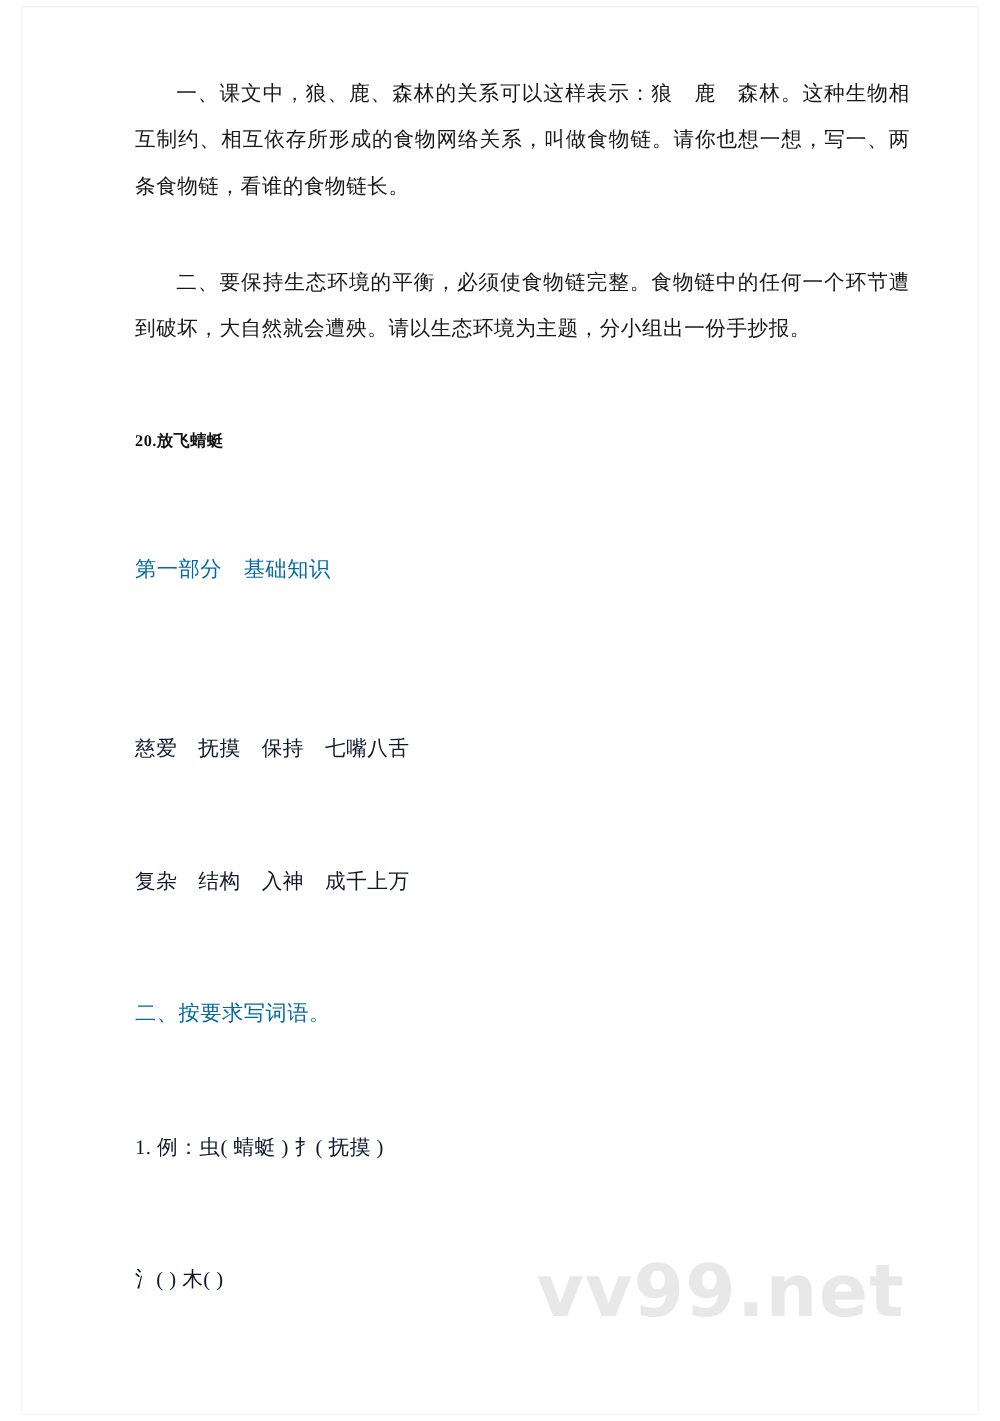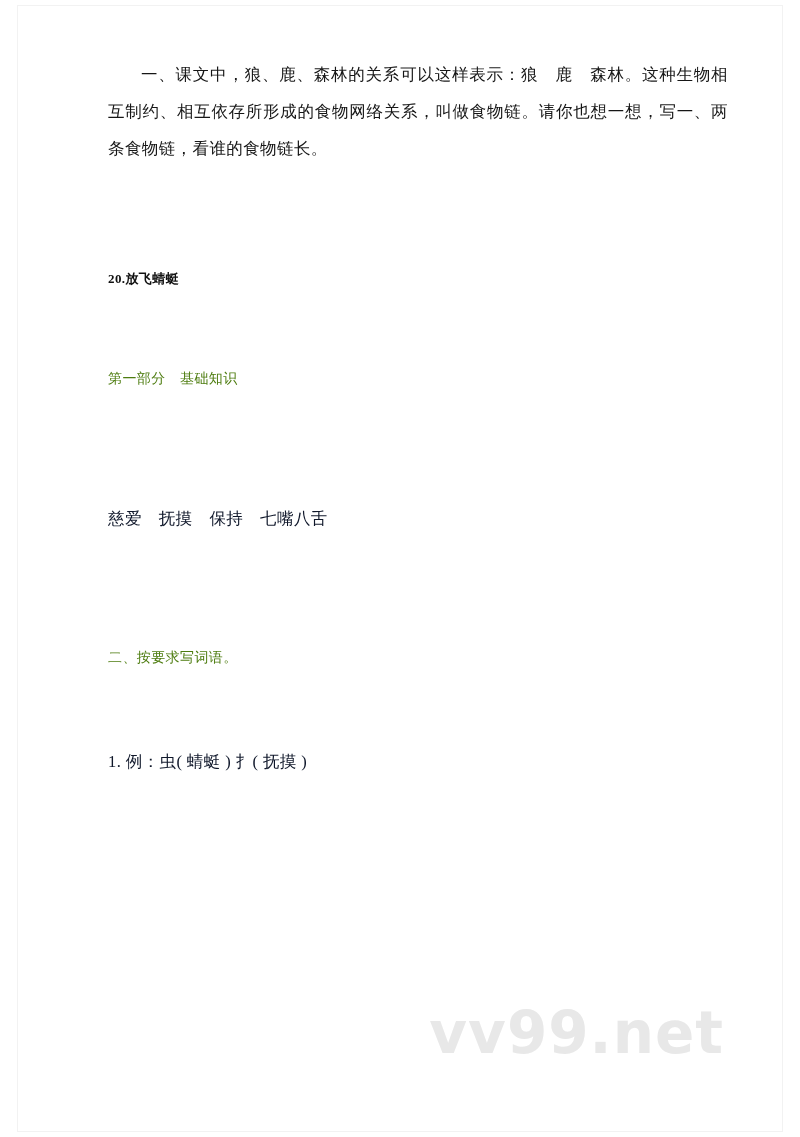--- a/index.html
+++ b/index.html
@@ -36,24 +36,24 @@
     line-height: 37px;
     letter-spacing: 0.4px;
     text-align: justify;
     margin: 0 0 0 0;
     color: #161616;
   }
   .indent {
     text-indent: 2em;
   }
   .line {
-    font-size: 14px;
+    font-size: 17px;
     line-height: 37px;
     letter-spacing: 0.4px;
-    color: #4d7c0f;
+    color: #0369a1;
   }
   .heading {
     font-size: 13px;
     line-height: 37px;
     font-weight: bold;
     letter-spacing: 0.4px;
     color: #111111;
   }
   .sub-line {
     font-size: 16.5px;
@@ -80,48 +80,51 @@
 <body>
 
 <div class="page">
   <div class="sheet">
     <div class="content">
 
       <p class="para indent">一、课文中，狼、鹿、森林的关系可以这样表示：狼　鹿　森林。这种生物相互制约、相互依存所形成的食物网络关系，叫做食物链。请你也想一想，写一、两条食物链，看谁的食物链长。</p>
 
       <div class="spacer-40"></div>
 
+      <p class="para indent">二、要保持生态环境的平衡，必须使食物链完整。食物链中的任何一个环节遭到破坏，大自然就会遭殃。请以生态环境为主题，分小组出一份手抄报。</p>
 
       <div class="spacer-40"></div>
 
       <p class="heading">20.放飞蜻蜓</p>
 
       <div class="spacer-36"></div>
 
       <p class="line">第一部分　基础知识</p>
 
       <div class="spacer-36"></div>
 
 
       <div class="spacer-36"></div>
 
       <p class="sub-line">慈爱　抚摸　保持　七嘴八舌</p>
 
       <div class="spacer-36"></div>
 
+      <p class="sub-line">复杂　结构　入神　成千上万</p>
 
       <div class="spacer-36"></div>
 
       <p class="line">二、按要求写词语。</p>
 
       <div class="spacer-36"></div>
 
       <p class="sub-line">1. 例：虫( 蜻蜓 ) 扌( 抚摸 )</p>
 
       <div class="spacer-36"></div>
 
+      <p class="sub-line">氵( ) 木( )</p>
 
       <div class="spacer-36"></div>
 
     </div>
     <div class="watermark">vv99.net</div>
   </div>
 </div>
 
 </body></html>

